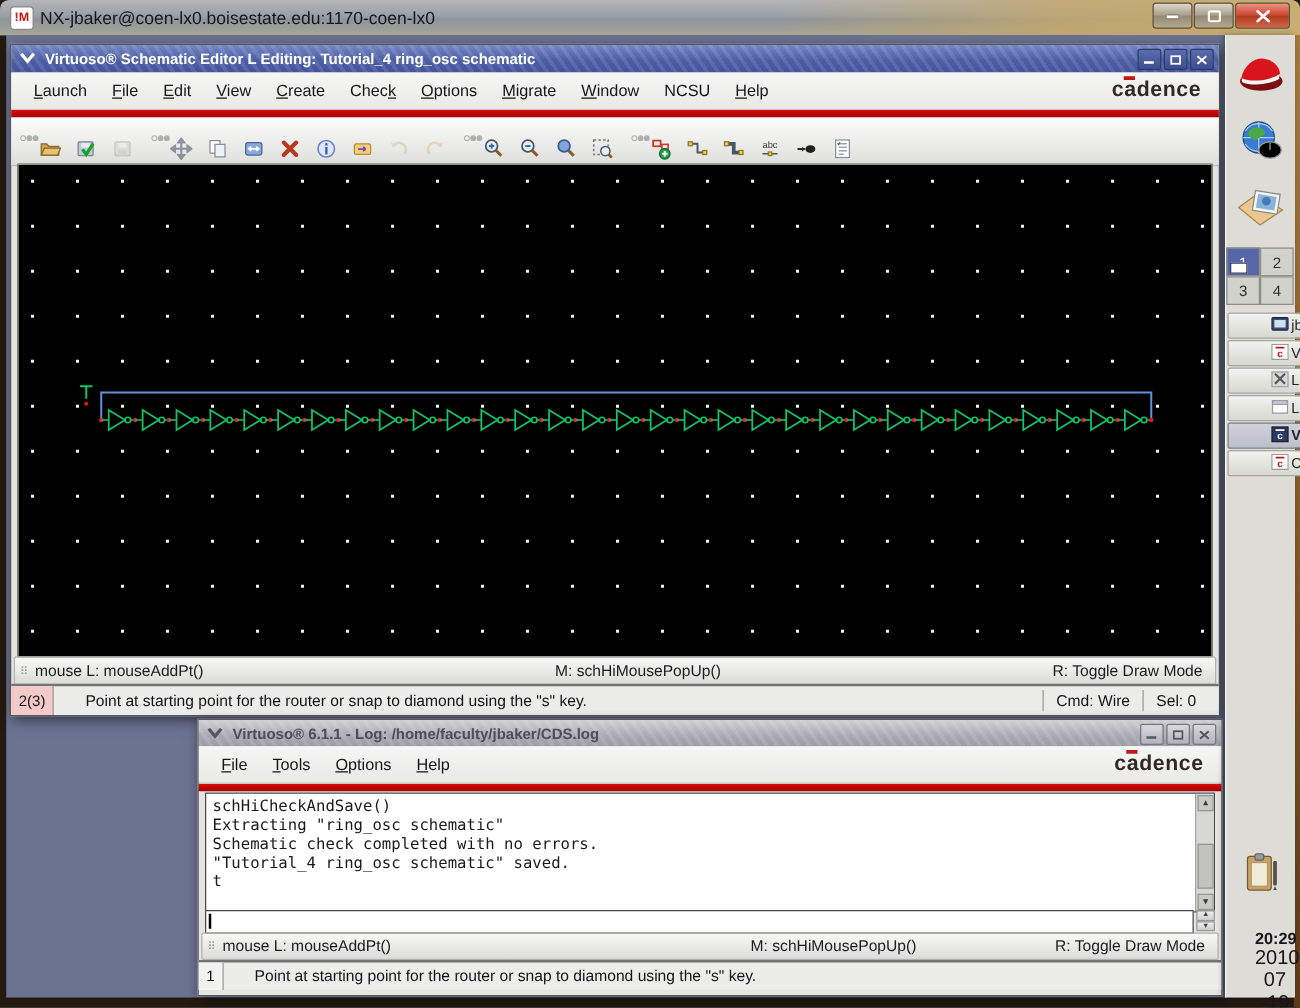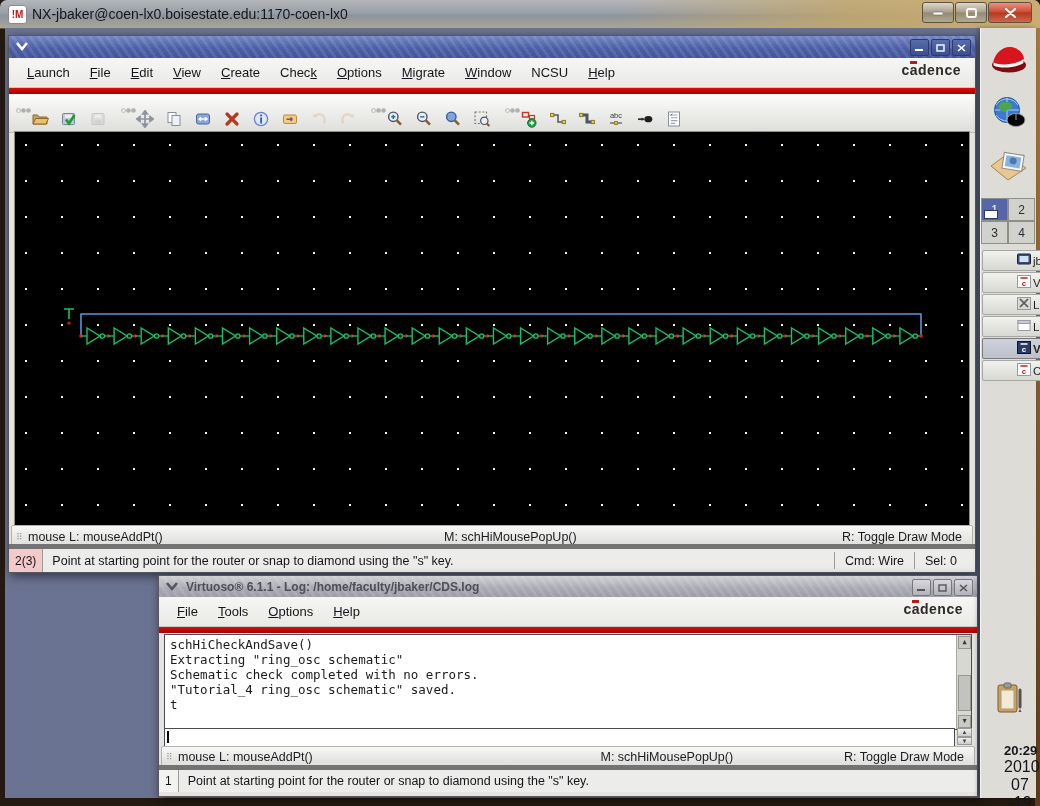--- a/index.html
+++ b/index.html
@@ -34,21 +34,21 @@
   .xtitle.gray .txt{color:#4e4e58;}
   .xbtns{position:absolute;right:4px;top:3px;display:flex;z-index:3;}
   .xbtn{width:17px;height:15px;margin-left:2px;border:1px solid #2e3a66;border-radius:2px;
     background:linear-gradient(#5a6cae,#3c4e90);display:flex;align-items:center;justify-content:center;}
   .xtitle.gray .xbtn{border-color:#77777f;background:linear-gradient(#d8d8dc,#b2b2ba);}
   .menubar{position:relative;height:29px;background:linear-gradient(#f6f6f4,#e9e9e6);
     border-bottom:1px solid #c9c9c4;display:flex;align-items:center;}
   .menu-item{font-size:13px;color:#15151a;padding:4px 10px;cursor:default;}
   .menu-item u{text-decoration:underline;}
   .brand{position:absolute;right:14px;top:4px;font-family:"Liberation Sans",sans-serif;
-    font-size:14px;font-weight:bold;letter-spacing:.5px;color:#2e2a28;}
+    font-size:17px;font-weight:bold;letter-spacing:.5px;color:#2e2a28;}
   .brand .abar{position:relative;}
   .brand .abar::before{content:"";position:absolute;left:0;right:1px;top:-1px;height:2.5px;background:#c01818;}
   .redstripe{height:6px;background:linear-gradient(#e20a0a,#9c0404);}
   
   .toolbar{height:38px;background:linear-gradient(#fcfcfb,#dededb);border-bottom:1px solid #bcbcb8;
     display:flex;align-items:flex-end;padding-left:6px;}
   .tgroup{display:flex;align-items:center;padding:0 8px 0 10px;position:relative;}
   .tgroup::before{content:"";position:absolute;left:2px;top:4px;width:3px;height:3px;
     box-shadow:0 0 0 .8px #b0b0ac, 5px 0 0 .8px #b0b0ac, 10px 0 0 .8px #b0b0ac;border-radius:50%;}
   .tbtn{width:27px;height:27px;margin:0 1px;border-radius:3px;display:flex;align-items:center;justify-content:center;}
@@ -58,22 +58,22 @@
     background-image:radial-gradient(circle,rgba(255,255,255,.95) 0 1.15px,rgba(255,255,255,0) 1.3px);
     background-size:36px 36px;background-position:29px 31px;}
   .vcanvas svg{position:absolute;left:0;top:0;}
   
   .statusbar{position:absolute;left:2px;right:2px;height:21px;background:linear-gradient(#f7f7f6,#dcdcda);
     border:1px solid #b2b2ae;border-radius:2px;display:flex;align-items:center;font-size:12.5px;color:#1c1c20;}
   .statusbar .grip{width:10px;margin-left:4px;color:#9a9a96;font-size:9px;letter-spacing:-1px;}
   .statusbar .s-left{margin-left:2px;}
   .statusbar .s-mid{position:absolute;left:45%;}
   .statusbar .s-right{position:absolute;right:10px;}
-  .promptbar{position:absolute;left:0;right:0;bottom:0;height:23px;background:#ececea;border-top:5px solid #737373;
-    display:flex;align-items:center;font-size:12.5px;color:#141418;}
+  .promptbar{position:absolute;left:0;right:0;bottom:0;height:23px;background:#ececea;border-top:2px solid #737373;
+    display:flex;align-items:center;font-size:12.5px;color:#141418;gap:16px;}
   .pbadge{height:100%;display:flex;align-items:center;padding:0 6px;border-right:1px solid #9a9a96;
     background:#f4c9c9;font-size:12px;}
   .pbadge.plain{background:#f2f2f0;}
   .pmsg{margin-left:9px;}
   .pright{position:absolute;right:8px;display:flex;height:100%;align-items:center;}
   .pseg{padding:0 10px;border-left:1px solid #9a9a96;height:70%;display:flex;align-items:center;}
   
   .logtext{position:absolute;left:5px;right:5px;top:58px;height:92px;background:#fff;border:1px solid #4a4a50;
     font-family:"DejaVu Sans Mono","Liberation Mono",monospace;font-size:12.5px;line-height:15px;color:#1a1a1a;
     padding:2px 0 0 5px;overflow:hidden;}
@@ -133,20 +133,21 @@
     </div>
   </div>
   <div class="desktop"></div>
   <div class="right-edge"></div>
 
   <div class="xwin" style="left:8px;top:35px;width:966px;height:536px;">
     <div class="xtitle blue">
       <svg class="chev" width="14" height="12">
           <path d="M2 2 L7 8 L12 2" fill="none" stroke="#fff" stroke-width="2.6"></path>
         </svg>
+      <span class="txt">Virtuoso® Schematic Editor L Editing: Tutorial_4 ring_osc schematic</span>
       <div class="xbtns">
         <div class="xbtn">
             <svg width="9" height="8">
               <rect x="0" y="5" width="8" height="2" fill="#fff"></rect>
             </svg>
           </div>
         <div class="xbtn">
             <svg width="9" height="8">
               <rect x="1" y="1" width="7" height="6" fill="none" stroke="#fff" stroke-width="1.4"></rect>
             </svg>

